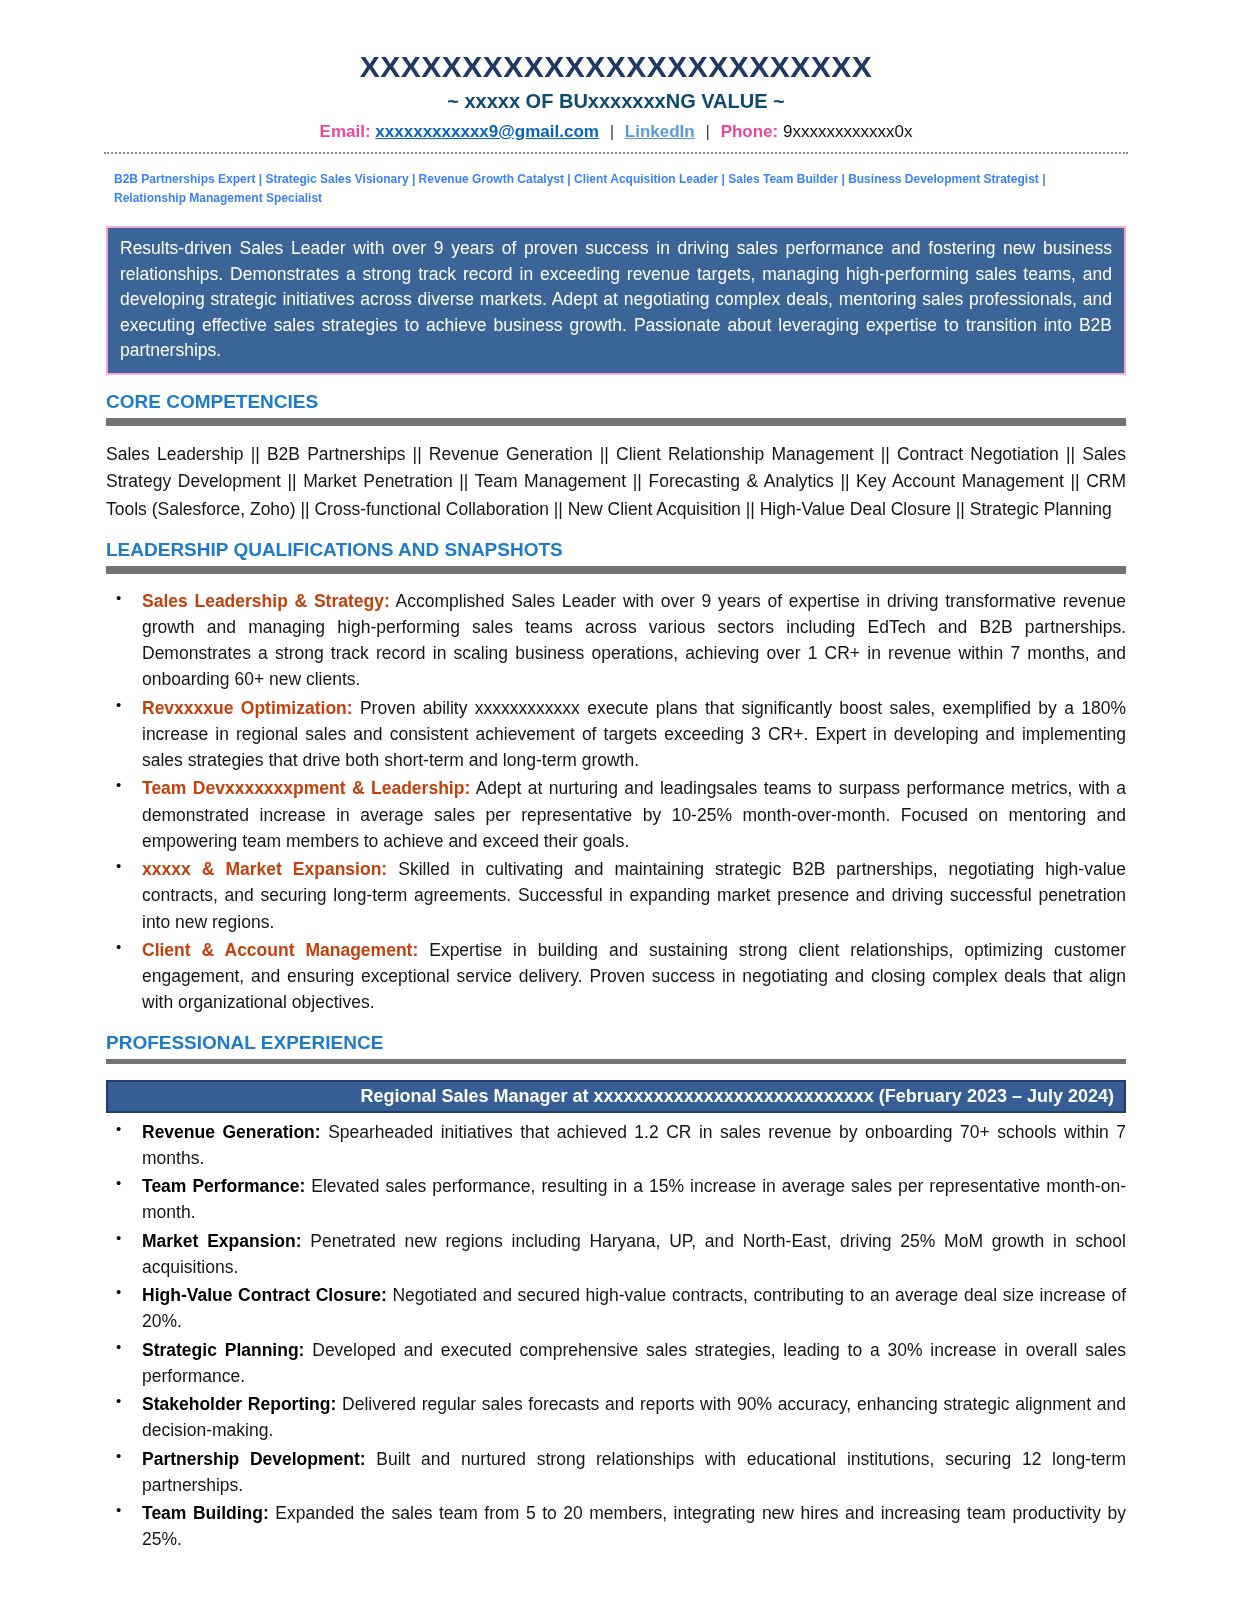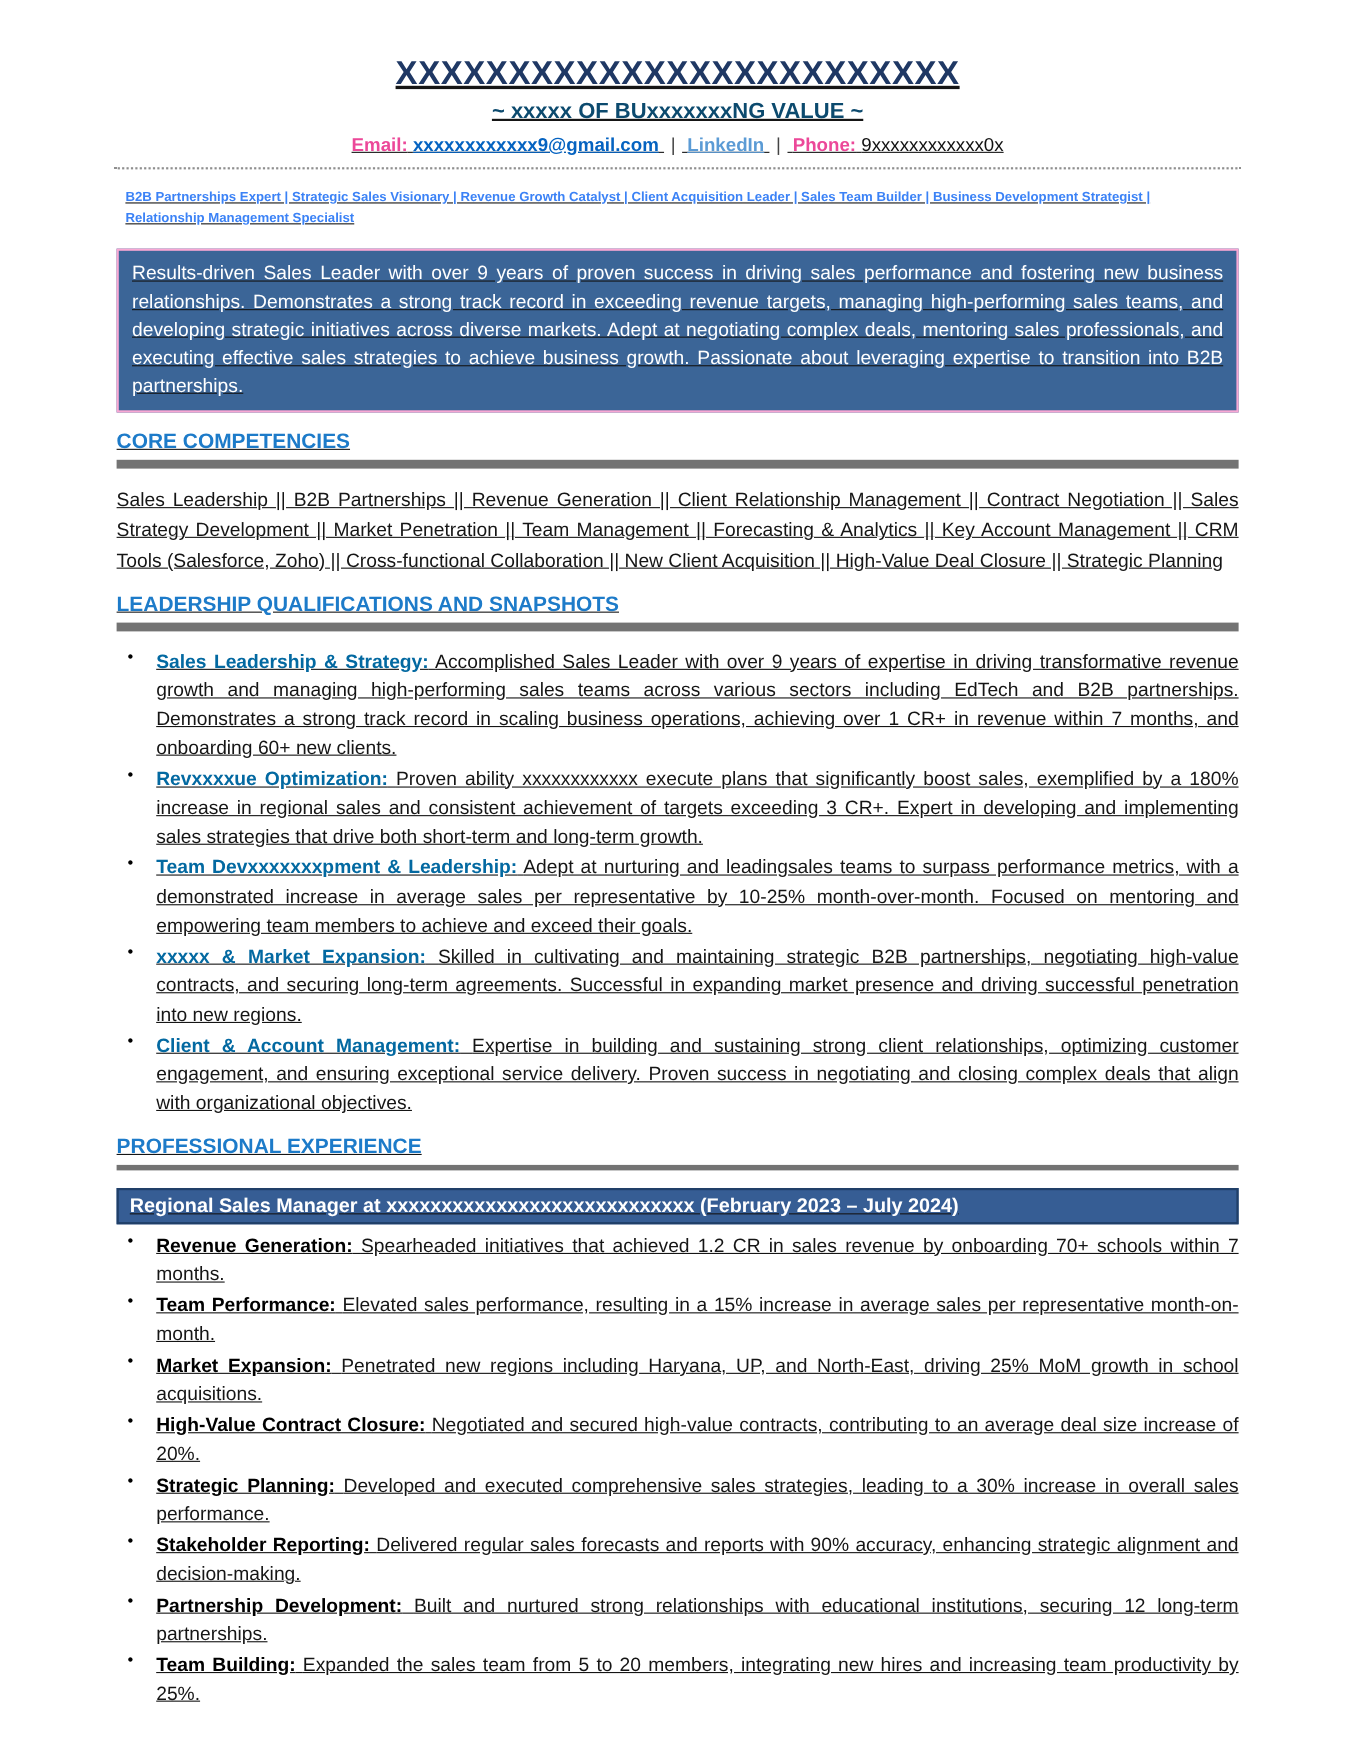--- a/index.html
+++ b/index.html
@@ -1,21 +1,21 @@
 <!DOCTYPE html>
 <html><head>
 <meta charset="utf-8">
 <style>
   html,body{margin:0;padding:0;}
   body{
     width:1236px;height:1600px;overflow:hidden;background:#ffffff;
     font-family:"Liberation Sans",sans-serif;color:#151515;
     -webkit-font-smoothing:antialiased;
   }
-  .page{padding:50px 110px 0 106px;text-decoration:underline;}
+  .page{padding:50px 110px 0 106px;}
   
   .name{
     text-align:center;font-weight:bold;font-size:30px;letter-spacing:.5px;
     color:#1f3864;line-height:1.1;
   }
   .subtitle{
     text-align:center;font-weight:bold;font-size:20px;color:#0c4a6e;margin-top:7px;
   }
   .contact{
     text-align:center;font-size:17px;margin-top:9px;color:#111;
@@ -44,26 +44,26 @@
   .comp-text{font-size:17.5px;line-height:1.55;margin-top:15px;text-align:justify;}
   
   ul.blist{list-style:none;margin:14px 0 0;padding:0;}
   li.bullet{
     position:relative;padding-left:36px;font-size:17.5px;line-height:1.5;
     text-align:justify;margin-bottom:2px;
   }
   li.bullet::before{
     content:"\2022";position:absolute;left:10px;top:-1px;color:#000;font-size:15px;
   }
-  .lead-label{color:#0369a1;font-weight:bold;}
+  .lead-label{color:#c2410c;font-weight:bold;}
   .job-label{color:#000;font-weight:bold;}
   
   .job-bar{
     background:#365d94;border:2px solid #203f68;color:#ffffff;font-weight:bold;
-    text-align:left;font-size:18px;padding:4px 10px;margin-top:22px;
+    text-align:right;font-size:18px;padding:4px 10px;margin-top:22px;
   }
   .job:first-child .job-bar{margin-top:16px;}
   .job ul.blist{margin-top:6px;}
 </style>
 </head>
 <body>
 
 <div class="page">
 
   <div class="name">XXXXXXXXXXXXXXXXXXXXXXXXX</div>

